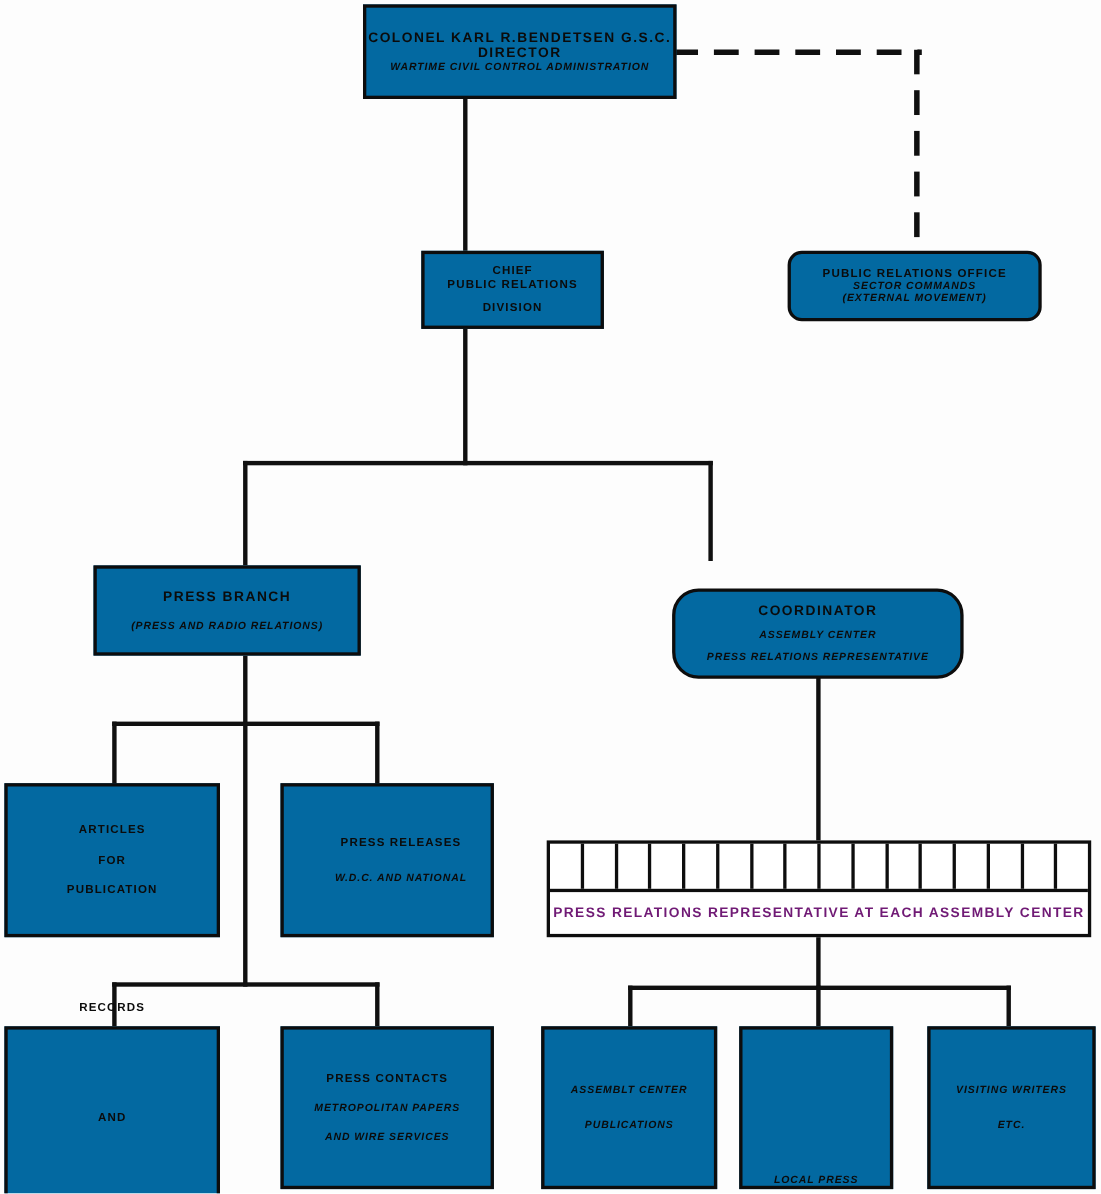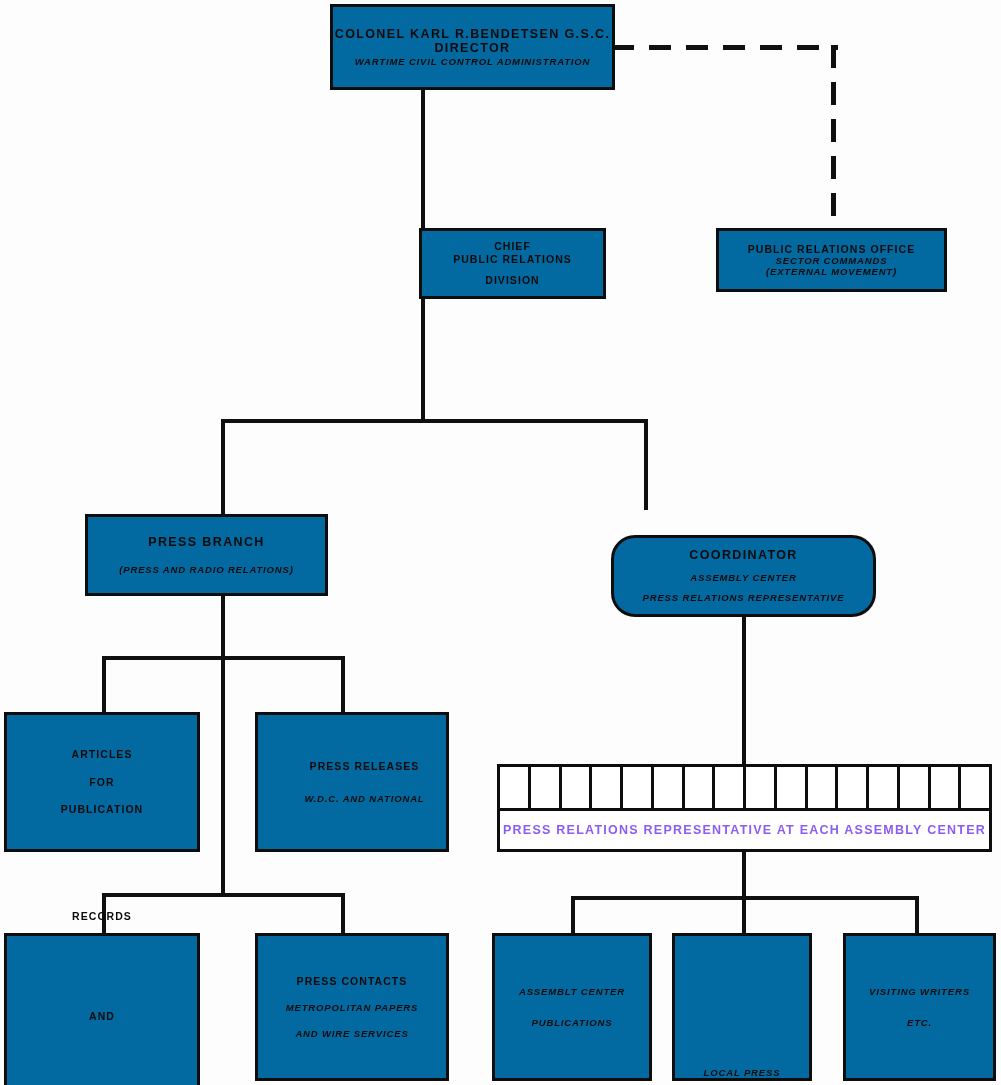--- a/index.html
+++ b/index.html
@@ -111,21 +111,21 @@
   }
   #comb-cells .cell:last-child { border-right: none; }
   #comb-label {
     flex: 1 1 auto;
     display: flex;
     align-items: center;
     justify-content: center;
     font-size: 12.5px;
     font-weight: 700;
     letter-spacing: 0.1em;
-    color: #8b5cf6;
+    color: #701a75;
     white-space: nowrap;
   }
 </style>
 </head>
 <body>
 
 <div id="chart-root">
 
   <div class="vline" style="left:421px; top:90px; height:138px;"></div>
 
@@ -154,28 +154,28 @@
   <div class="vline" style="left:571px; top:896px; height:37px;"></div>
   <div class="vline" style="left:742px; top:896px; height:37px;"></div>
   <div class="vline" style="left:915px; top:896px; height:37px;"></div>
 
   <div class="node" style="left:330px; top:4px; width:285px; height:86px;">
     <span class="ln t-md">COLONEL KARL R.BENDETSEN G.S.C.</span>
     <span class="ln t-md">DIRECTOR</span>
     <span class="ln t-xs">WARTIME CIVIL CONTROL ADMINISTRATION</span>
   </div>
 
-  <div class="node" style="left:419px; top:228px; width:187px; height:71px;">
+  <div class="node" style="left:383px; top:228px; width:166px; height:71px;">
     <span class="ln t-sm">CHIEF</span>
     <span class="ln t-sm">PUBLIC RELATIONS</span>
     <div class="gap-sm"></div>
     <span class="ln t-sm">DIVISION</span>
   </div>
 
-  <div class="node" style="left:716px; top:228px; width:231px; height:64px;">
+  <div class="node" style="left:716px; top:228px; width:231px; height:64px;border-radius:13px;">
     <span class="ln t-sm">PUBLIC RELATIONS OFFICE</span>
     <span class="ln t-xs">SECTOR COMMANDS</span>
     <span class="ln t-xs">(EXTERNAL MOVEMENT)</span>
   </div>
 
   <div class="node" style="left:85px; top:514px; width:243px; height:82px;">
     <span class="ln t-md">PRESS BRANCH</span>
     <div class="gap-md"></div>
     <span class="ln t-xs">(PRESS AND RADIO RELATIONS)</span>
   </div>

